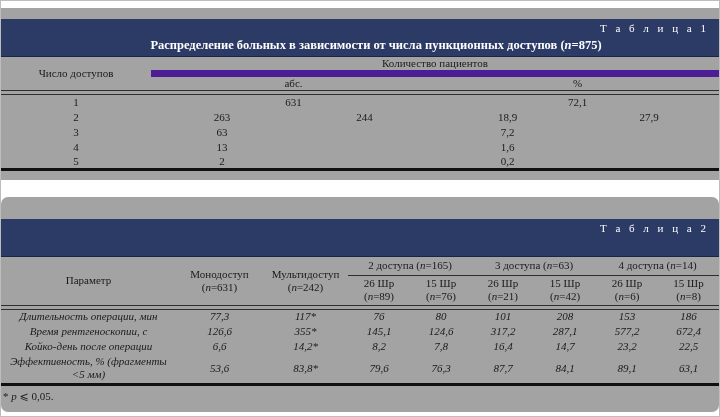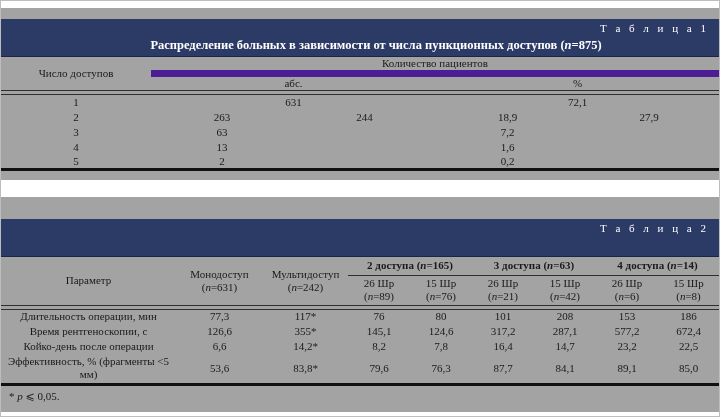--- a/index.html
+++ b/index.html
@@ -8,21 +8,21 @@
     background:#ffffff;
     font-family:"Liberation Serif","DejaVu Serif",serif;
     color:#1a1a1a;
   }
   .page {
     position:relative; width:720px; height:417px;
     background:#ffffff; border:1px solid #bdbdbd; overflow:hidden;
   }
   .block { background:#a3a3a3; width:718px; }
   .block1 { margin-top:7px;  height:172px; padding-top:11px; }
-  .block2 { margin-top:17px; height:215px; padding-top:22px; }
+  .block2 { margin-top:17px; height:215px; padding-top:22px;border-radius:7px; }
 
   .band {
     height:38px; background:#2c3a66; color:#ffffff;
     position:relative; border-bottom:1px solid #1b2545;
   }
   .band .tag {
     position:absolute; top:3px; right:10px;
     font-size:11px; letter-spacing:3px; white-space:nowrap;
   }
   .band .title {
@@ -45,29 +45,29 @@
   .t1 .last td   { border-bottom:3px solid #101010; }
 
   
   .dblrow td {
     height:4px; padding:0;
     border-top:1px solid #2e2e2e; border-bottom:1px solid #2e2e2e;
   }
 
   
   .t2 .grow td   { height:18px; }
-  .t2 .grp-cell  { border-bottom:1px solid #2e2e2e;font-weight:bold; }
+  .t2 .grp-cell  { border-bottom:1px solid #2e2e2e; }
   .t2 .srow td   { height:30px; }
-  .t2 .data td   { height:15px; }
+  .t2 .data td   { height:15px;font-style:italic; }
   .t2 .tall td   { height:30px; }
   .t2 .last td   { border-bottom:3px solid #101010; }
 
   .footnote {
     font-size:11px; line-height:13px;
-    padding:4px 0 0 8px; text-align:left;
+    padding:4px 0 0 2px; text-align:left;
   }
 </style>
 </head>
 <body>
 
 <div class="page">
 
   <div class="block block1">
     <div class="band">
       <div class="tag">Т а б л и ц а 1</div>
@@ -229,21 +229,21 @@
         </tr>
         <tr class="data tall last">
           <td>Эффективность, % (фрагменты &lt;5 мм)</td>
           <td>53,6</td>
           <td>83,8*</td>
           <td>79,6</td>
           <td>76,3</td>
           <td>87,7</td>
           <td>84,1</td>
           <td>89,1</td>
-          <td>85,0</td>
+          <td>63,1</td>
         </tr>
       </tbody>
     </table>
 
     <div class="footnote">* <i>p</i> ⩽ 0,05.</div>
   </div>
 
 </div>
 
 </body></html>

